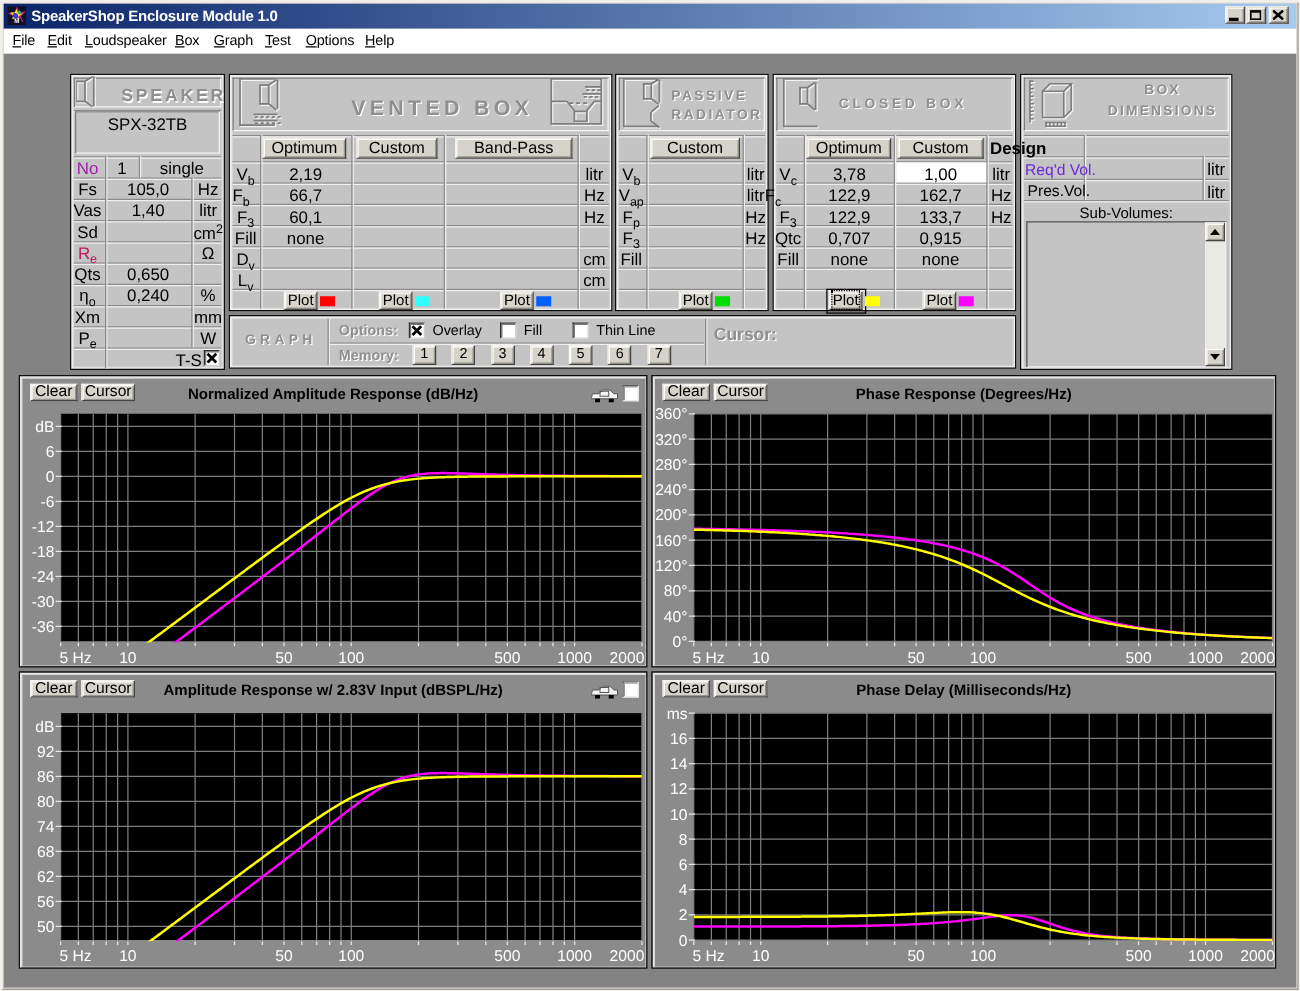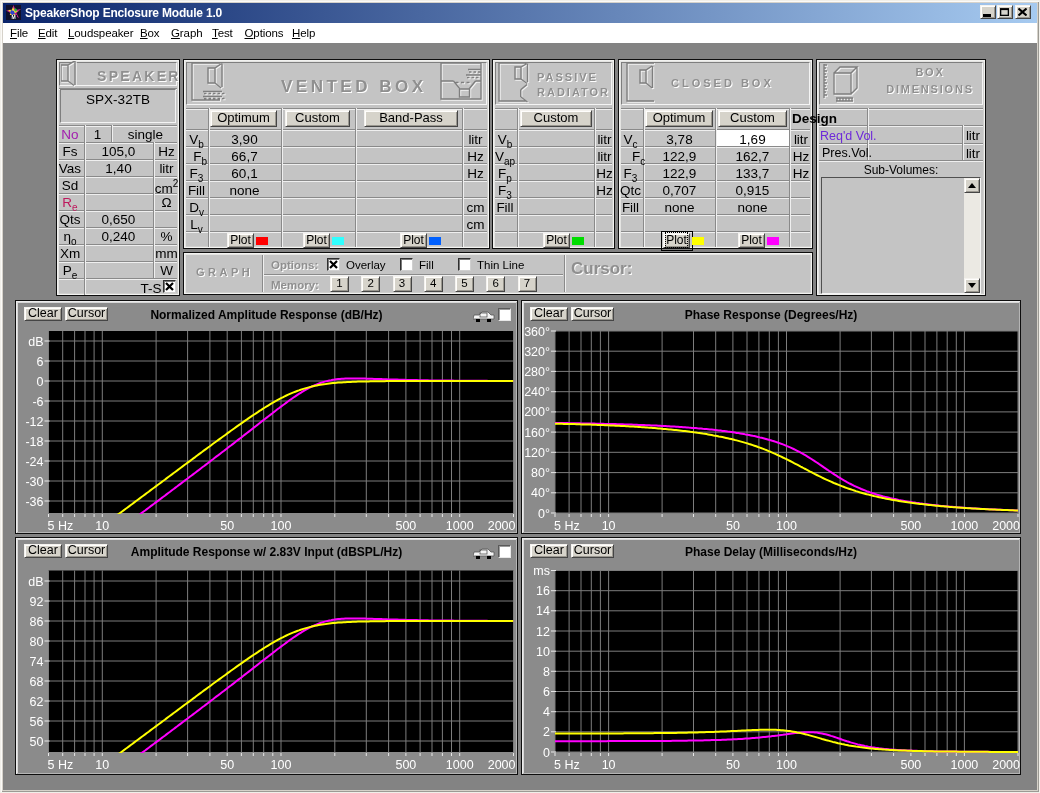--- a/index.html
+++ b/index.html
@@ -135,23 +135,23 @@
 <div class="gh" style="left:186px;top:214px;width:301px;height:0px;"></div>
 <div class="gh" style="left:186px;top:231px;width:301px;height:0px;"></div>
 <div class="gv" style="left:207.5px;top:108px;width:0px;height:139px;"></div>
 <div class="gv" style="left:281px;top:108px;width:0px;height:139px;"></div>
 <div class="gv" style="left:355px;top:108px;width:0px;height:139px;"></div>
 <div class="gv" style="left:462px;top:108px;width:0px;height:139px;"></div>
 <div class="btn" style="left:210px;top:110px;width:67px;height:17px;line-height:14px;font-size:13px">Optimum</div>
 <div class="btn" style="left:285px;top:110px;width:65px;height:17px;line-height:14px;font-size:13px">Custom</div>
 <div class="btn" style="left:364px;top:110px;width:94px;height:17px;line-height:14px;font-size:13px">Band-Pass</div>
 <div style="left:186px;top:131.5px;width:21px;text-align:center;color:#000;font-size:13.5px;white-space:nowrap;">V<sub style="font-size:10px">b</sub></div>
-<div style="left:209px;top:131.5px;width:71px;text-align:center;color:#000;font-size:13.5px;white-space:nowrap;">3,90</div>
+<div style="left:209px;top:131.5px;width:71px;text-align:center;color:#000;font-size:13.5px;white-space:nowrap;">2,19</div>
 <div style="left:463px;top:131.5px;width:25px;text-align:center;color:#000;font-size:13.5px;white-space:nowrap;">litr</div>
-<div style="left:186px;top:148.5px;width:21px;text-align:right;color:#000;font-size:13.5px;white-space:nowrap;">F<sub style="font-size:10px">b</sub></div>
+<div style="left:186px;top:148.5px;width:21px;text-align:left;color:#000;font-size:13.5px;white-space:nowrap;">F<sub style="font-size:10px">b</sub></div>
 <div style="left:209px;top:148.5px;width:71px;text-align:center;color:#000;font-size:13.5px;white-space:nowrap;">66,7</div>
 <div style="left:463px;top:148.5px;width:25px;text-align:center;color:#000;font-size:13.5px;white-space:nowrap;">Hz</div>
 <div style="left:186px;top:165.5px;width:21px;text-align:center;color:#000;font-size:13.5px;white-space:nowrap;">F<sub style="font-size:10px">3</sub></div>
 <div style="left:209px;top:165.5px;width:71px;text-align:center;color:#000;font-size:13.5px;white-space:nowrap;">60,1</div>
 <div style="left:463px;top:165.5px;width:25px;text-align:center;color:#000;font-size:13.5px;white-space:nowrap;">Hz</div>
 <div style="left:186px;top:182.5px;width:21px;text-align:center;color:#000;font-size:13.5px;white-space:nowrap;">Fill</div>
 <div style="left:209px;top:182.5px;width:71px;text-align:center;color:#000;font-size:13.5px;white-space:nowrap;">none</div>
 <div style="left:463px;top:182.5px;width:25px;text-align:center;color:#000;font-size:13.5px;white-space:nowrap;"></div>
 <div style="left:186px;top:199.5px;width:21px;text-align:center;color:#000;font-size:13.5px;white-space:nowrap;">D<sub style="font-size:10px">v</sub></div>
 <div style="left:209px;top:199.5px;width:71px;text-align:center;color:#000;font-size:13.5px;white-space:nowrap;"></div>
@@ -217,23 +217,23 @@
 <div class="gh" style="left:621px;top:214px;width:189px;height:0px;"></div>
 <div class="gh" style="left:621px;top:231px;width:189px;height:0px;"></div>
 <div class="gv" style="left:643px;top:108px;width:0px;height:139px;"></div>
 <div class="gv" style="left:715px;top:108px;width:0px;height:139px;"></div>
 <div class="gv" style="left:789px;top:108px;width:0px;height:139px;"></div>
 <div class="btn" style="left:645px;top:110px;width:68px;height:17px;line-height:14px;font-size:13px">Optimum</div>
 <div class="btn" style="left:718px;top:110px;width:69px;height:17px;line-height:14px;font-size:13px">Custom</div>
 <div style="left:717px;top:129.5px;width:72px;height:16px;background:#ffffff"></div>
 <div style="left:618px;top:131.5px;width:25px;text-align:center;color:#000;font-size:13.5px;white-space:nowrap;">V<sub style="font-size:10px">c</sub></div>
 <div style="left:644px;top:131.5px;width:71px;text-align:center;color:#000;font-size:13.5px;white-space:nowrap;">3,78</div>
-<div style="left:716px;top:131.5px;width:73px;text-align:center;color:#000;font-size:13.5px;white-space:nowrap;">1,69</div>
+<div style="left:716px;top:131.5px;width:73px;text-align:center;color:#000;font-size:13.5px;white-space:nowrap;">1,00</div>
 <div style="left:790px;top:131.5px;width:22px;text-align:center;color:#000;font-size:13.5px;white-space:nowrap;">litr</div>
-<div style="left:626px;top:148.5px;width:25px;text-align:center;color:#000;font-size:13.5px;white-space:nowrap;">F<sub style="font-size:10px">c</sub></div>
+<div style="left:600px;top:148.5px;width:25px;text-align:right;color:#000;font-size:13.5px;white-space:nowrap;">F<sub style="font-size:10px">c</sub></div>
 <div style="left:644px;top:148.5px;width:71px;text-align:center;color:#000;font-size:13.5px;white-space:nowrap;">122,9</div>
 <div style="left:716px;top:148.5px;width:73px;text-align:center;color:#000;font-size:13.5px;white-space:nowrap;">162,7</div>
 <div style="left:790px;top:148.5px;width:22px;text-align:center;color:#000;font-size:13.5px;white-space:nowrap;">Hz</div>
 <div style="left:618px;top:165.5px;width:25px;text-align:center;color:#000;font-size:13.5px;white-space:nowrap;">F<sub style="font-size:10px">3</sub></div>
 <div style="left:644px;top:165.5px;width:71px;text-align:center;color:#000;font-size:13.5px;white-space:nowrap;">122,9</div>
 <div style="left:716px;top:165.5px;width:73px;text-align:center;color:#000;font-size:13.5px;white-space:nowrap;">133,7</div>
 <div style="left:790px;top:165.5px;width:22px;text-align:center;color:#000;font-size:13.5px;white-space:nowrap;">Hz</div>
 <div style="left:618px;top:182.5px;width:25px;text-align:center;color:#000;font-size:13.5px;white-space:nowrap;">Qtc</div>
 <div style="left:644px;top:182.5px;width:71px;text-align:center;color:#000;font-size:13.5px;white-space:nowrap;">0,707</div>
 <div style="left:716px;top:182.5px;width:73px;text-align:center;color:#000000;font-size:13.5px;white-space:nowrap;">0,915</div>
@@ -279,21 +279,21 @@
 <svg style="position:absolute;left:968px;top:283px" width="8" height="5" viewBox="0 0 8 5">
     <polygon points="0,0 8,0 4,5" fill="#000"></polygon>
   </svg>
 <div class="panel" style="left:183px;top:252px;width:630px;height:43px;"></div>
 <div style="left:196px;top:266px;font-size:11px"><span class="etch">GRAPH</span></div>
 <div class="gv" style="left:262px;top:255px;width:0px;height:37px;"></div>
 <div class="gv" style="left:564px;top:255px;width:0px;height:37px;"></div>
 <div class="gh" style="left:264px;top:273.5px;width:299px;height:0px;"></div>
 <div style="left:271px;top:259px;font-size:11.5px"><span class="etch" style="letter-spacing:0px">Options:</span></div>
 <div style="left:271px;top:279px;font-size:11.5px"><span class="etch" style="letter-spacing:0px">Memory:</span></div>
-<div style="left:571px;top:259px;font-size:17px"><span class="etch" style="letter-spacing:0px">Cursor:</span></div>
+<div style="left:571px;top:259px;font-size:14px"><span class="etch" style="letter-spacing:0px">Cursor:</span></div>
 <div class="cb" style="left:327px;top:258px;width:13px;height:13px;">
     <svg width="9" height="9" viewBox="0 0 9 9" style="position:absolute;left:1px;top:1px">
       <path d="M1 1 L8 8 M8 1 L1 8" stroke="#000" stroke-width="2.2"></path>
     </svg>
   </div>
 <div style="left:346px;top:259px;color:#000;font-size:11.5px;white-space:nowrap;">Overlay</div>
 <div class="cb" style="left:400px;top:258px;width:13px;height:13px;"></div>
 <div style="left:419px;top:259px;color:#000;font-size:11.5px;white-space:nowrap;">Fill</div>
 <div class="cb" style="left:458px;top:258px;width:13px;height:13px;"></div>
 <div style="left:477px;top:259px;color:#000;font-size:11.5px;white-space:nowrap;">Thin Line</div>

